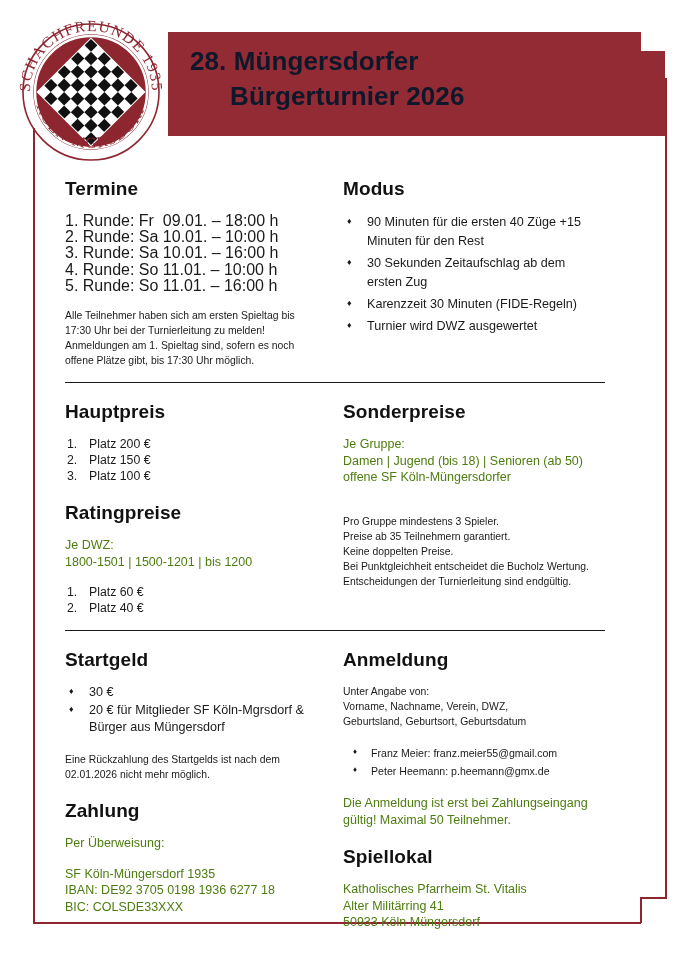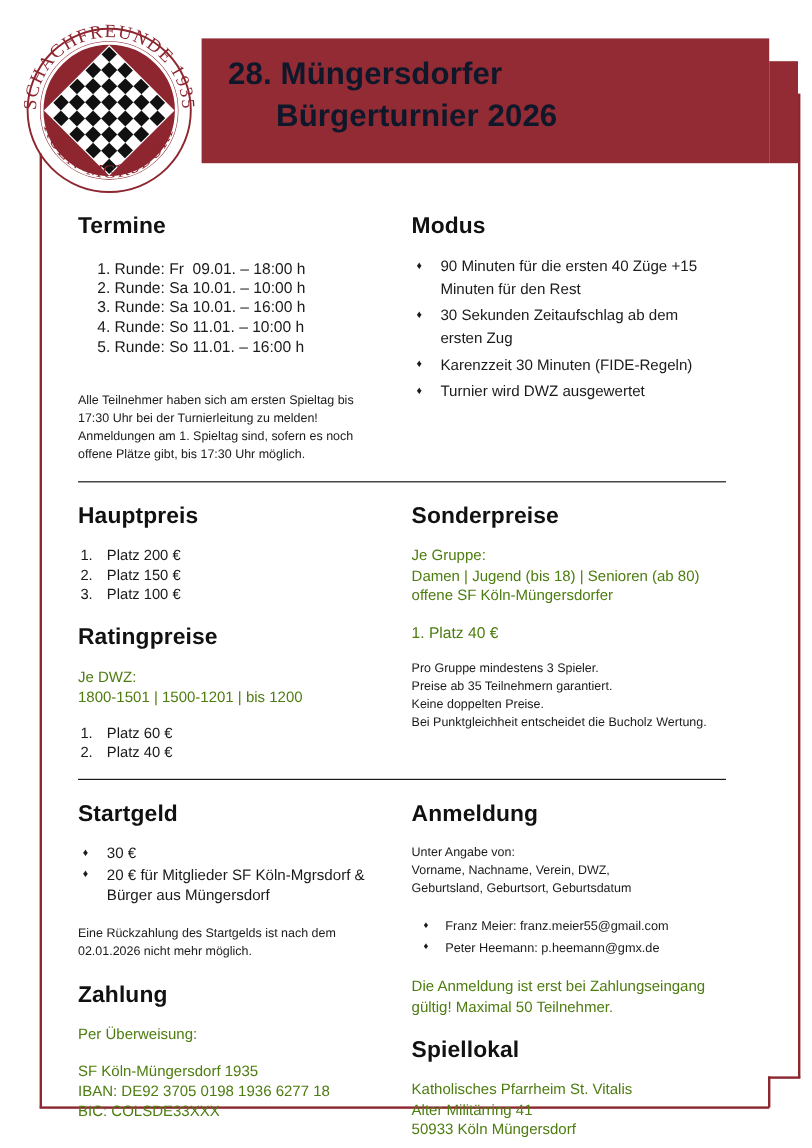--- a/index.html
+++ b/index.html
@@ -112,21 +112,21 @@
   }
   .body-txt.big { font-size: 13px; line-height: 17px; }
 
   .small-txt {
     font-size: 10.4px;
     line-height: 15px;
     color: #1a1a1a;
     margin: 0;
   }
 
-  .rounds { margin: 16px; font-size: 13px; line-height: 16.2px; }
+  .rounds { margin: 0; font-size: 16px; line-height: 16.2px; }
   .rounds div { white-space: pre; }
 
   ul.diamond {
     list-style: none;
     margin: 2px;
     padding: 0;
   }
   ul.diamond li {
     position: relative;
     padding-left: 22px;
@@ -287,29 +287,29 @@
         <div class="gap-m"></div>
         <ol class="places">
           <li><span class="num">1.</span><span>Platz 60 €</span></li>
           <li><span class="num">2.</span><span>Platz 40 €</span></li>
         </ol>
       </div>
 
       <div class="col right">
         <h2 class="sec-title">Sonderpreise</h2>
         <p class="body-txt">Je Gruppe:</p>
-        <p class="body-txt">Damen | Jugend (bis 18) | Senioren (ab 80)</p>
+        <p class="body-txt">Damen | Jugend (bis 18) | Senioren (ab 50)</p>
         <p class="body-txt">offene SF Köln-Müngersdorfer</p>
         <div class="gap-m"></div>
-        <p class="body-txt big">1. Platz 40 €</p>
         <div class="gap-m"></div>
         <p class="small-txt">Pro Gruppe mindestens 3 Spieler.</p>
         <p class="small-txt">Preise ab 35 Teilnehmern garantiert.</p>
         <p class="small-txt">Keine doppelten Preise.</p>
         <p class="small-txt">Bei Punktgleichheit entscheidet die Bucholz Wertung.</p>
+        <p class="small-txt">Entscheidungen der Turnierleitung sind endgültig.</p>
       </div>
     </div>
 
     <hr class="sep">
 
     <div class="row">
       <div class="col">
         <h2 class="sec-title">Startgeld</h2>
         <ul class="diamond compact">
           <li>30 €</li>

